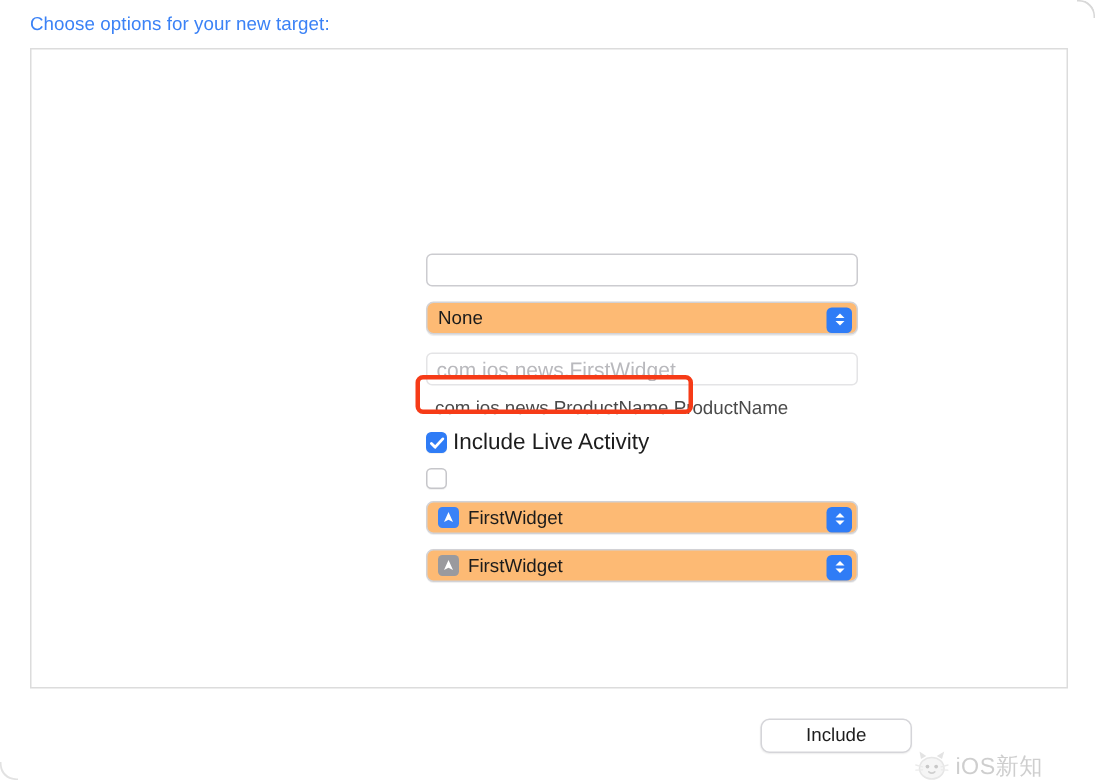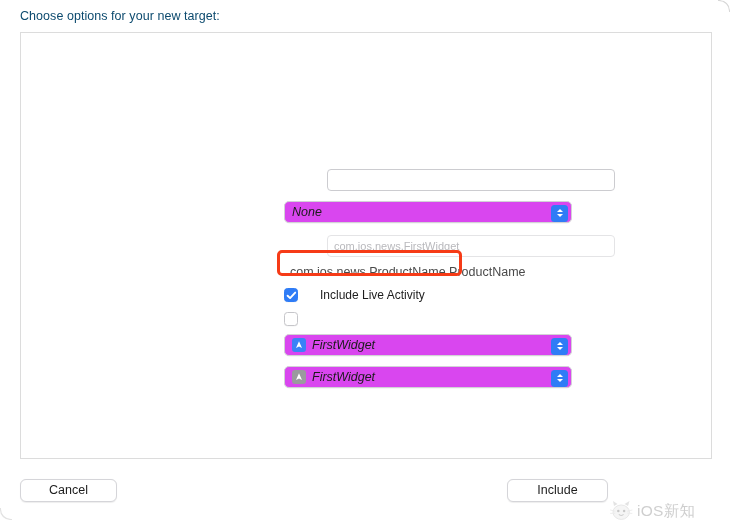--- a/index.html
+++ b/index.html
@@ -39,21 +39,21 @@
     background: #ffffff;
     border-bottom-left-radius: 10px;
     box-shadow: inset 1px -1px 0 #e2e2e2;
     pointer-events: none;
   }
 
   #prompt {
     position: absolute;
     left: 20px; top: 9px;
     font-size: 12.5px;
-    color: #0c4a6e;
+    color: #3b82f6;
     letter-spacing: 0.05px;
     white-space: nowrap;
   }
 
   #panel {
     position: absolute;
     left: 20px; top: 32px;
     width: 692px; height: 427px;
     background: #ffffff;
     border: 1px solid #dcdcdc;
@@ -77,53 +77,51 @@
     height: 22px;
   }
 
   
   .textfield {
     width: 100%; height: 22px;
     background: #ffffff;
     border: 1px solid #ccccd0;
     border-radius: 4px;
     font-family: "Liberation Sans", sans-serif;
-    font-size: 11px;
+    font-size: 14px;
     color: #1d1d1d;
     padding: 0 6px;
     outline: none;
-    margin-left: 43px;
   }
   .textfield::placeholder { color: #b9b9bd; }
   .textfield.plain {
     border-color: #e4e4e6;
   }
 
   
   .statictext {
     font-size: 12.5px;
     color: #4a4a4a;
     line-height: 22px;
     padding-left: 6px;
     white-space: nowrap;
   }
 
   
   .popup {
     position: relative;
     width: 100%; height: 22px;
-    background: #d946ef;
+    background: #fdba74;
     border: 1px solid #d2d2d6;
     border-radius: 5px;
     box-shadow: 0 0.5px 0.5px rgba(0,0,0,0.07);
     display: flex;
     align-items: center;
     padding-left: 7px;
     cursor: default;
-    font-style: italic;
   }
   .popup .pval {
     font-size: 12.5px;
     color: #1b1b1b;
     white-space: nowrap;
     line-height: 22px;
   }
   .stepper {
     position: absolute;
     right: 3px; top: 2.5px;
@@ -172,23 +170,23 @@
     flex: 0 0 auto;
     display: flex; align-items: center; justify-content: center;
     box-shadow: 0 0.5px 0.5px rgba(0,0,0,0.05);
   }
   .cbox.on {
     background: #2f7cf6;
     border-color: #2f7cf6;
   }
   .cbox svg { display: block; }
   .cblabel {
-    font-size: 12px;
+    font-size: 15px;
     color: #1d1d1d;
-    margin-left: 22px;
+    margin-left: 4px;
     white-space: nowrap;
     line-height: 20px;
   }
 
   
   #annotation {
     position: absolute;
     left: 277px; top: 250px;
     width: 185px; height: 26px;
     border: 3px solid #f63b17;
@@ -336,21 +334,20 @@
             </span>
           </div>
         </div>
       </div>
 
     </div>
   </div>
 
   <div id="annotation"></div>
 
-  <button class="btn" id="cancel-button">Cancel</button>
   <button class="btn" id="previous-button">Include</button>
 
   <div id="watermark">
     <span class="wm-logo">
       <svg width="27" height="27" viewBox="0 0 27 27" aria-hidden="true">
         <path d="M6 8 L5 3 L9.5 6 Z" fill="#bdbdbd"></path>
         <path d="M20 8 L21.5 3 L16.5 6 Z" fill="#bdbdbd"></path>
         <ellipse cx="13.2" cy="14.2" rx="8.2" ry="7.2" fill="#e9e9e9" stroke="#c4c4c4" stroke-width="1"></ellipse>
         <circle cx="10.3" cy="13" r="1.25" fill="#7e7e7e"></circle>
         <circle cx="16.1" cy="13" r="1.25" fill="#7e7e7e"></circle>

